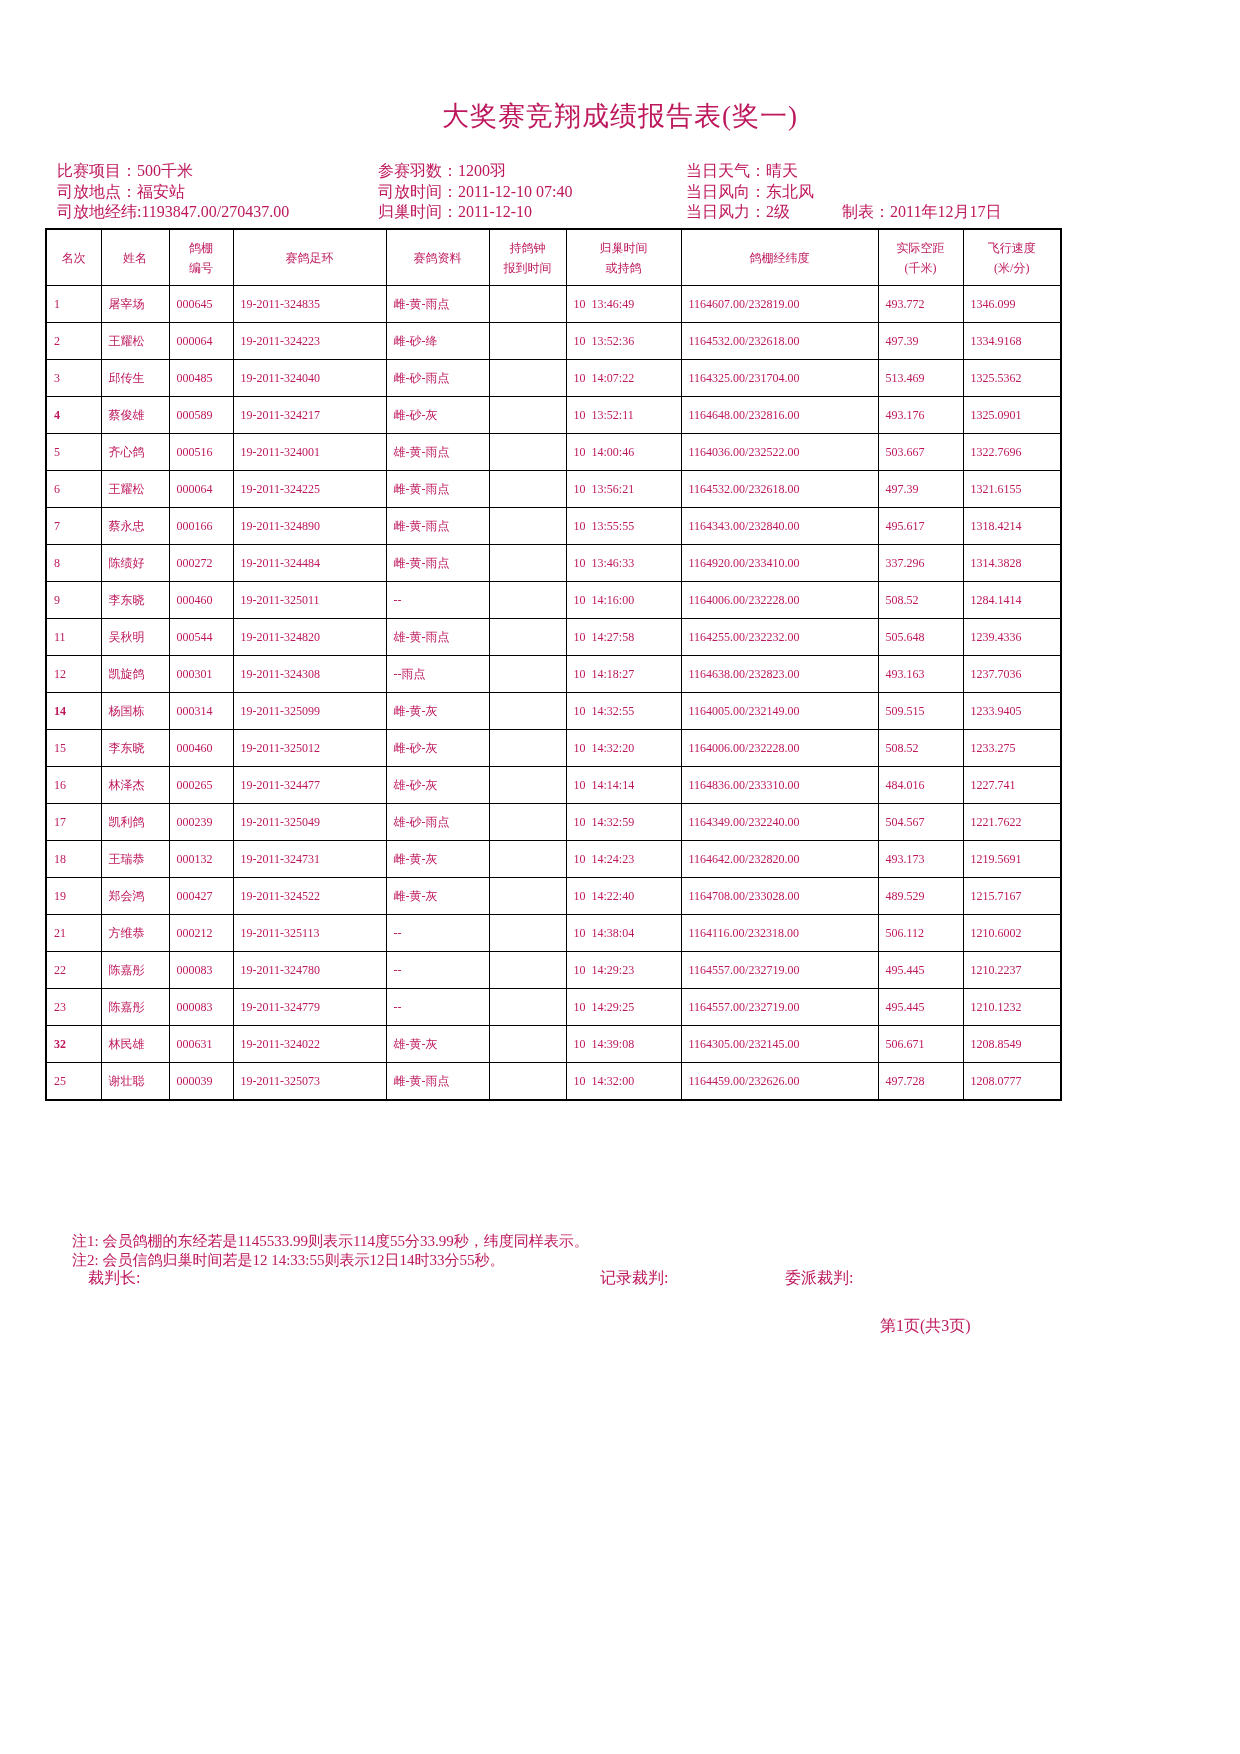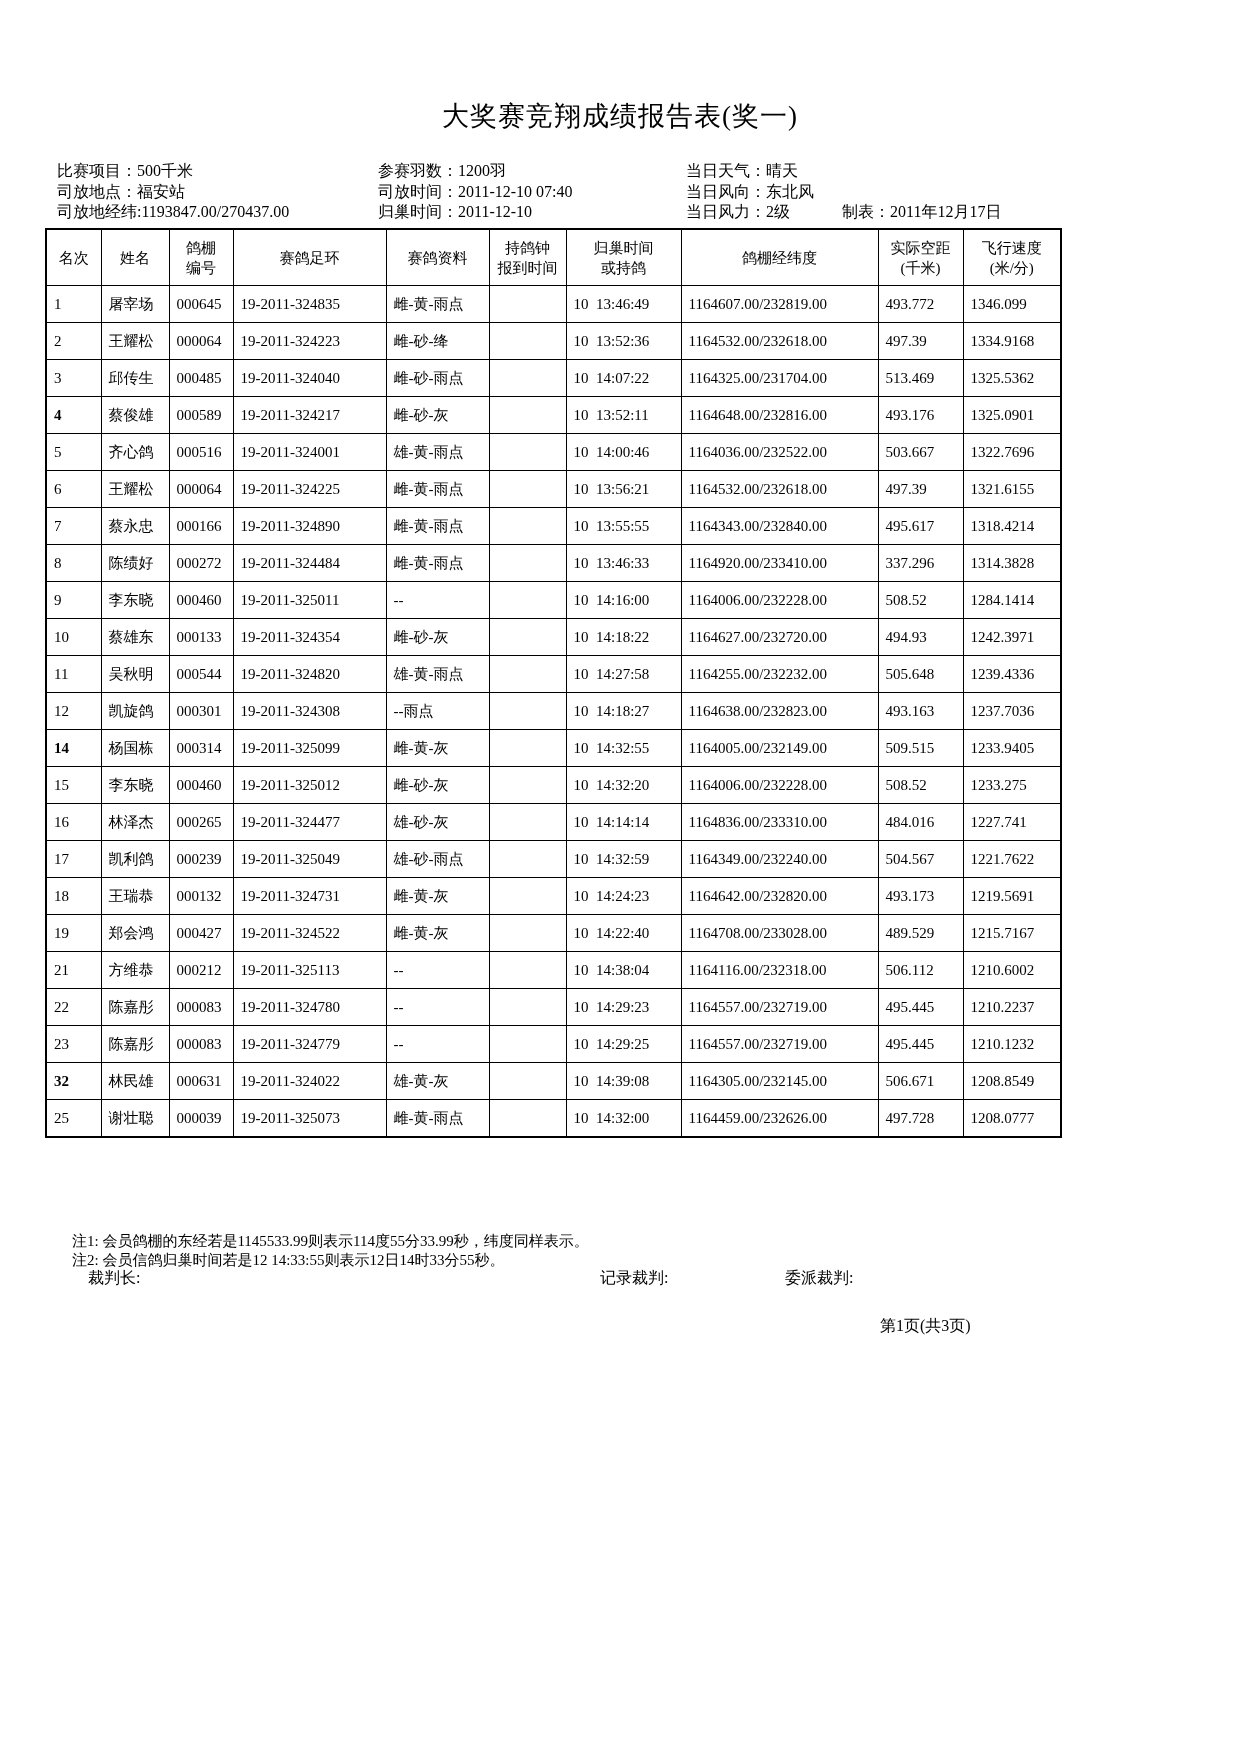--- a/index.html
+++ b/index.html
@@ -1,20 +1,20 @@
 <!DOCTYPE html>
 <html><head>
 <meta charset="utf-8">
 <style>
   html,body { margin:0; padding:0; background:#ffffff; }
   .page {
     position:relative;
     width:1240px; height:1754px;
     background:#ffffff;
-    color:#000000;
+    color:#be185d;
     font-family:"Liberation Serif","DejaVu Serif",serif;
     overflow:hidden;
   }
   .title {
     position:absolute; top:98px; left:0; width:100%;
     text-align:center;
     font-size:27px; font-weight:normal;
     letter-spacing:1px;
     margin:0;
   }
@@ -23,21 +23,21 @@
   .info-col div { line-height:20.5px; white-space:pre; }
   .col-left   { left:0; }
   .col-mid    { left:321px; }
   .col-right  { left:629px; }
   .made-label { margin-left:52px; }
 
   table.results {
     position:absolute; top:228px; left:45px;
     border-collapse:collapse;
     table-layout:fixed;
-    font-size:15px;
+    font-size:12px;
   }
   table.results, table.results th, table.results td {
     border:1px solid #000;
   }
   table.results { border-width:2px; }
   table.results th {
     font-weight:normal;
     text-align:center;
     vertical-align:middle;
     white-space:pre-line;
@@ -225,32 +225,20 @@
           <td>000460</td>
           <td>19-2011-325011</td>
           <td>--</td>
           <td></td>
           <td>10  14:16:00</td>
           <td>1164006.00/232228.00</td>
           <td>508.52</td>
           <td>1284.1414</td>
         </tr>
         <tr>
-          <td>10</td>
-          <td>蔡雄东</td>
-          <td>000133</td>
-          <td>19-2011-324354</td>
-          <td>雌-砂-灰</td>
-          <td></td>
-          <td>10  14:18:22</td>
-          <td>1164627.00/232720.00</td>
-          <td>494.93</td>
-          <td>1242.3971</td>
-        </tr>
-        <tr>
           <td>11</td>
           <td>吴秋明</td>
           <td>000544</td>
           <td>19-2011-324820</td>
           <td>雄-黄-雨点</td>
           <td></td>
           <td>10  14:27:58</td>
           <td>1164255.00/232232.00</td>
           <td>505.648</td>
           <td>1239.4336</td>

